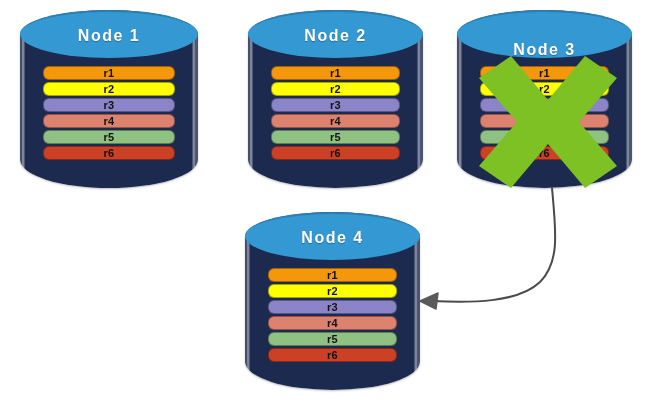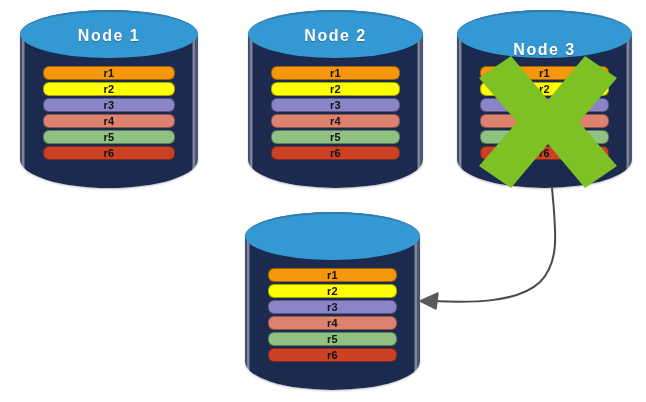--- a/index.html
+++ b/index.html
@@ -163,20 +163,21 @@
     </div>
 
     <svg class="cross" style="left:22px; top:46px;" width="138" height="132" viewBox="0 0 138 132">
       <polygon points="32,0 69,44 106,0 138,22 100,66 138,110 106,132 69,88 32,132 0,110 38,66 0,22" fill="#7dc124"></polygon>
     </svg>
   </div>
 
   <div class="node" style="left:245px; top:212px; width:175px; height:178px;">
     <div class="node-body"></div>
     <div class="node-top"></div>
+    <div class="node-title" style="top:17px;">Node  4</div>
     <div class="rows" style="top:56px;">
       <div class="row-bar" style="background:#f5970b;">r1</div>
       <div class="row-bar" style="background:#ffff00;">r2</div>
       <div class="row-bar" style="background:#8b84c8;">r3</div>
       <div class="row-bar" style="background:#de8270;">r4</div>
       <div class="row-bar" style="background:#8fc183;">r5</div>
       <div class="row-bar" style="background:#cc4125;">r6</div>
     </div>
   </div>
 

